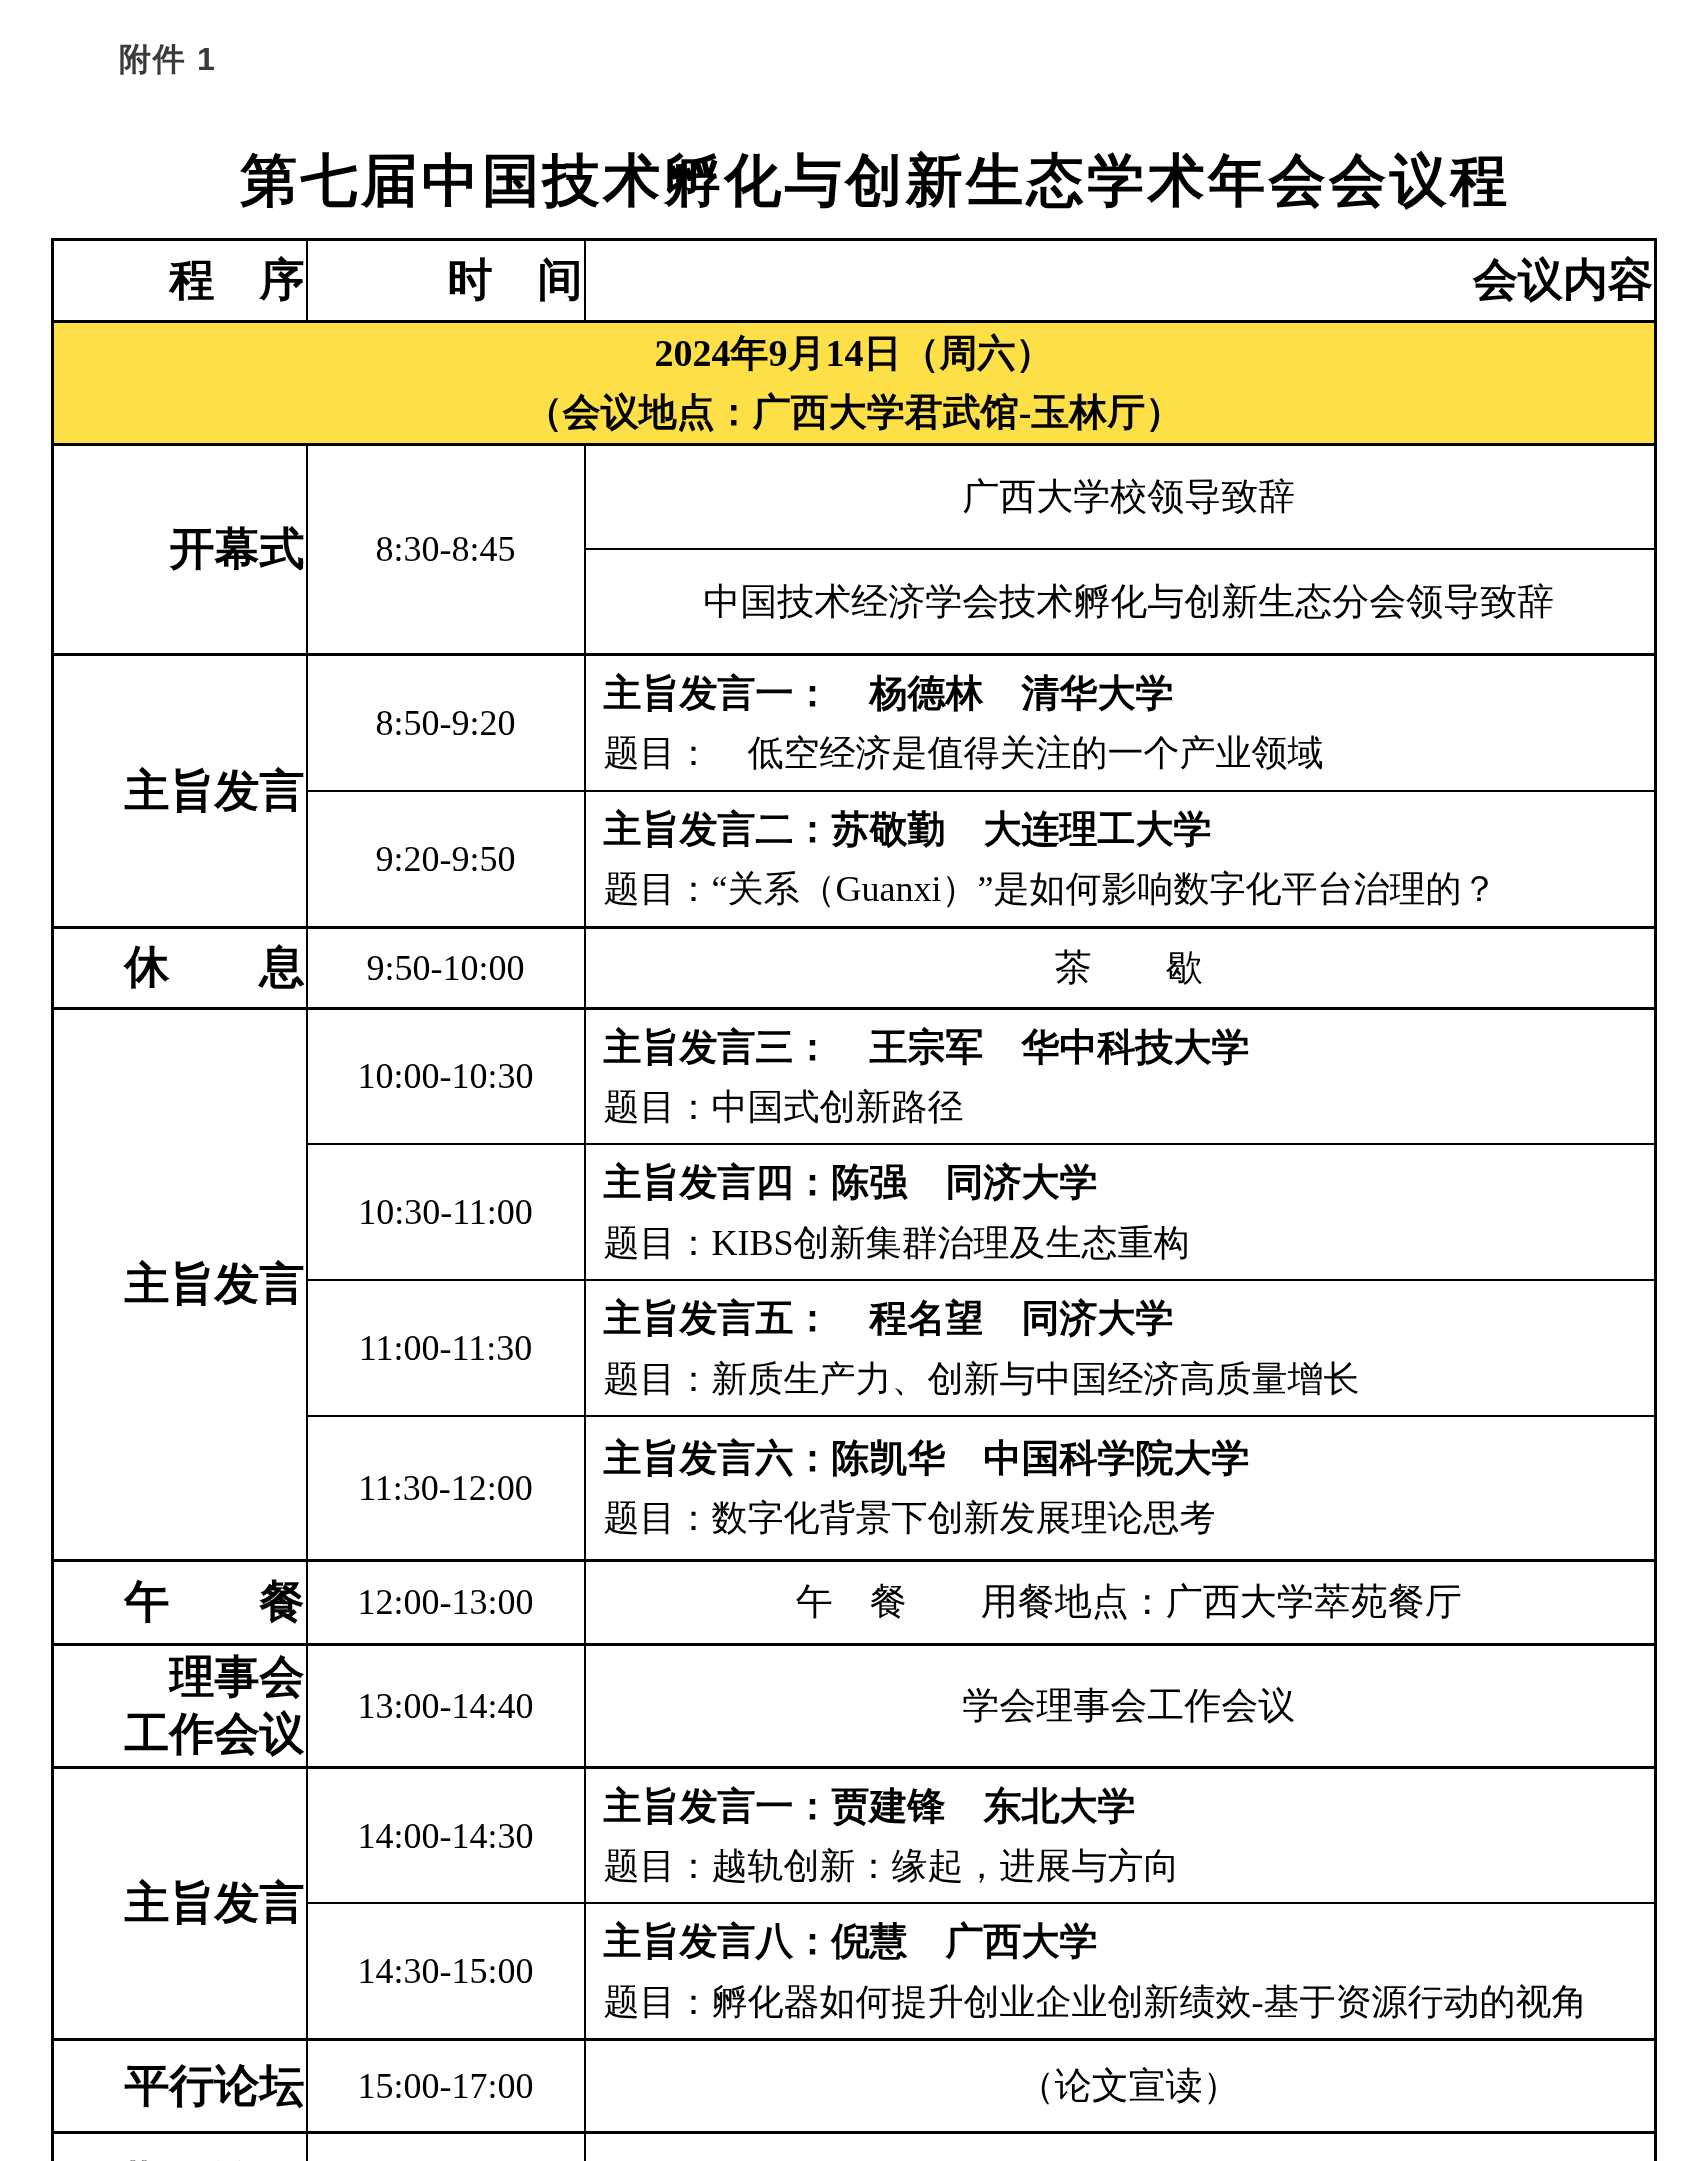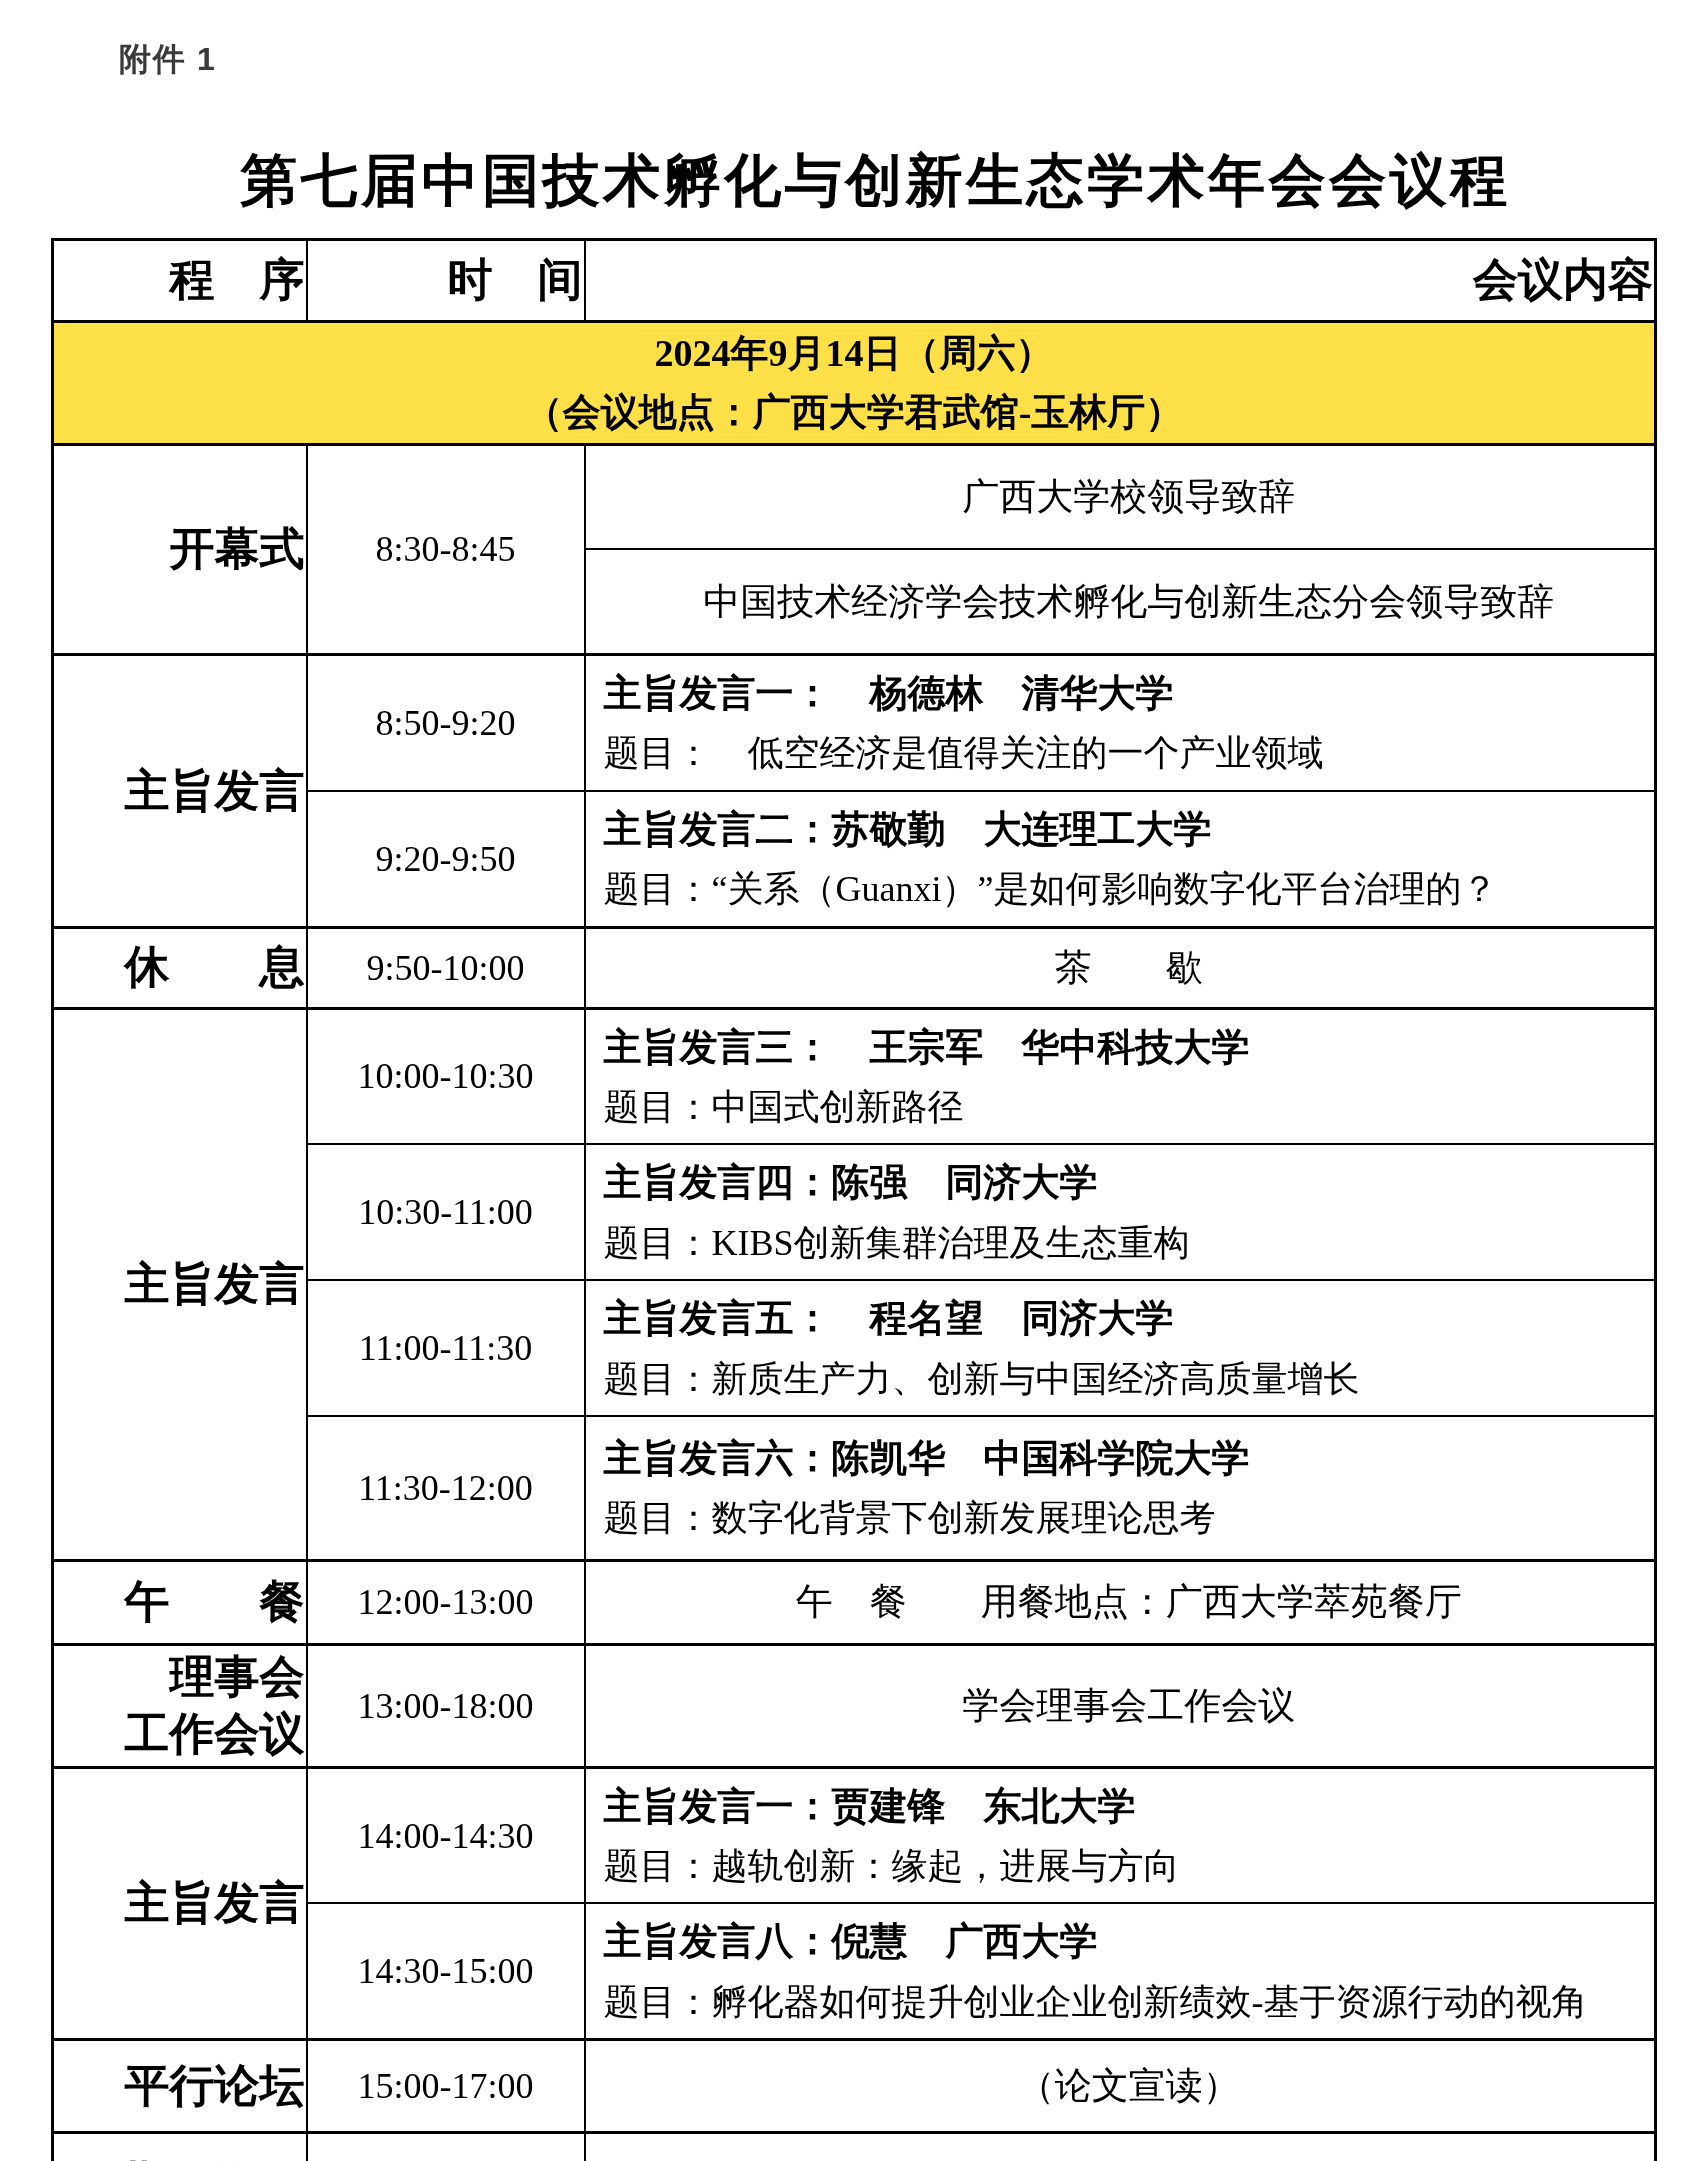--- a/index.html
+++ b/index.html
@@ -137,21 +137,21 @@
     <td class="lab">午　　餐</td>
     <td class="time">12:00-13:00</td>
     <td class="cen">午　餐　　用餐地点：广西大学萃苑餐厅</td>
   </tr>
 
   <tr class="maj h-council">
     <td class="lab">
       <div>理事会</div>
       <div>工作会议</div>
     </td>
-    <td class="time">13:00-18:00</td>
+    <td class="time">13:00-14:40</td>
     <td class="cen">学会理事会工作会议</td>
   </tr>
 
   <tr class="maj h-c1">
     <td class="lab" rowspan="2">主旨发言</td>
     <td class="time">14:00-14:30</td>
     <td class="speech">
       <div class="l1"><span class="pre">主旨发言一：</span><span class="spk">贾建锋　东北大学</span></div>
       <div class="l2">题目：越轨创新：缘起，进展与方向</div>
     </td>

